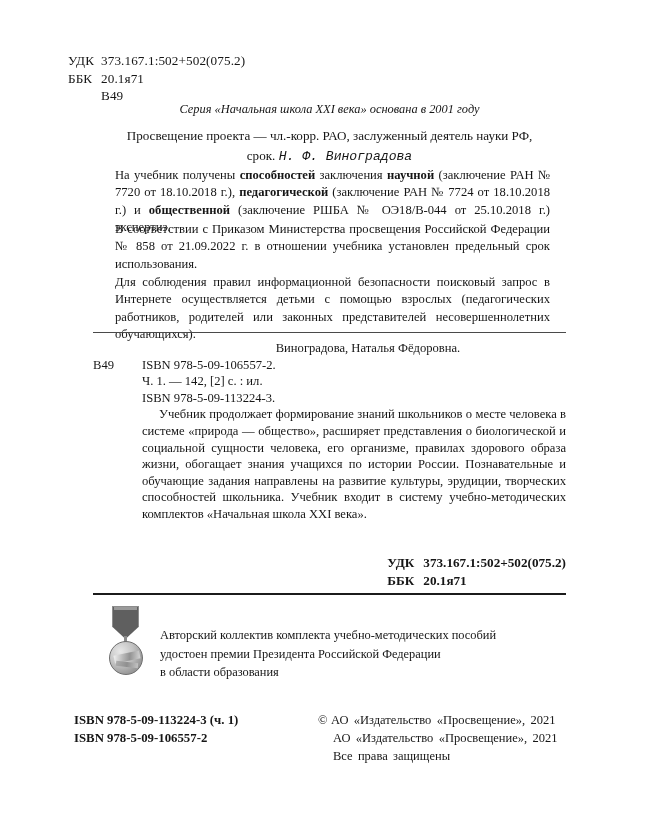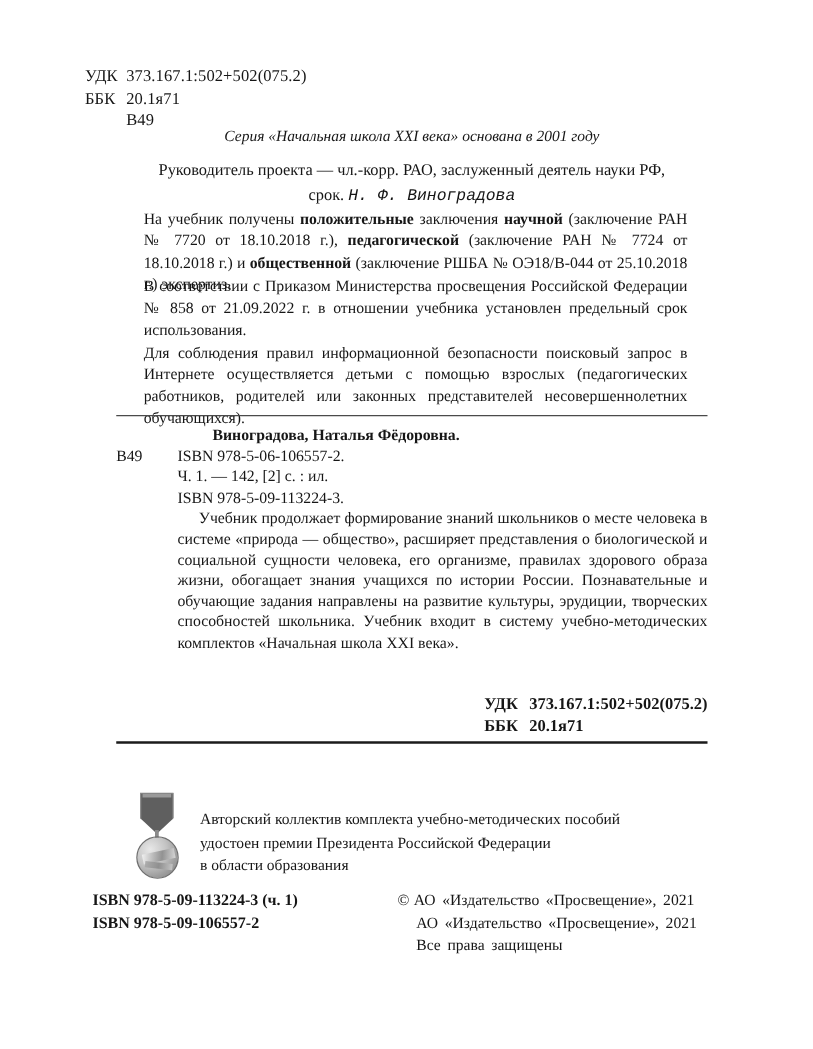--- a/index.html
+++ b/index.html
@@ -105,22 +105,23 @@
   
   .biblio {
     position: absolute;
     left: 93px;
     top: 340px;
     width: 473px;
     font-size: 12.6px;
     line-height: 16.6px;
   }
   .biblio .author {
-    font-weight: bold;
+    font-weight: normal;
     margin-left: 77px;
+    text-align: center;
   }
   .biblio .shelf {
     position: absolute;
     left: 0;
     top: 16.6px;
     font-size: 12.6px;
   }
   .biblio .body {
     margin-left: 49px;
     text-align: justify;
@@ -156,24 +157,24 @@
   }
   .udk-bottom .lbl {
     display: inline-block;
     width: 36px;
   }
 
   
   .award {
     position: absolute;
     left: 104px;
-    top: 632px;
+    top: 604px;
     width: 470px;
     display: flex;
-    align-items: center;
+    align-items: flex-end;
   }
   .medal {
     width: 44px;
     height: 78px;
     position: relative;
     flex: 0 0 44px;
     margin-right: 12px;
   }
   .medal .ribbon {
     position: absolute;
@@ -282,36 +283,36 @@
 
   <div class="udk-top">
     <div><span class="lbl">УДК</span><span>373.167.1:502+502(075.2)</span></div>
     <div><span class="lbl">ББК</span><span>20.1я71</span></div>
     <span class="b49">В49</span>
   </div>
 
   <div class="series-line">Серия «Начальная школа XXI века» основана в 2001 году</div>
 
   <div class="leader">
-    <div>Руководитель проекта — чл.-корр. РАО, заслуженный деятель науки РФ,</div>
+    <div>Просвещение проекта — чл.-корр. РАО, заслуженный деятель науки РФ,</div>
     <div><span>срок. </span><span class="nm">Н. Ф. Виноградова</span></div>
   </div>
 
-  <div class="para" id="p-expert"><span>На учебник получены </span><b>положительные</b><span> заключения </span><b>научной</b><span> (заключение РАН № 7720 от 18.10.2018 г.), </span><b>педагогической</b><span> (заключение РАН № 7724 от 18.10.2018 г.) и </span><b>общественной</b><span> (заключение РШБА № ОЭ18/В-044 от 25.10.2018 г.) экспертиз.</span></div>
+  <div class="para" id="p-expert"><span>На учебник получены </span><b>способностей</b><span> заключения </span><b>научной</b><span> (заключение РАН № 7720 от 18.10.2018 г.), </span><b>педагогической</b><span> (заключение РАН № 7724 от 18.10.2018 г.) и </span><b>общественной</b><span> (заключение РШБА № ОЭ18/В-044 от 25.10.2018 г.) экспертиз.</span></div>
 
   <div class="para" id="p-order">В соответствии с Приказом Министерства просвещения Российской Федерации № 858 от 21.09.2022 г. в отношении учебника установлен предельный срок использования.</div>
 
   <div class="para" id="p-safety">Для соблюдения правил информационной безопасности поисковый запрос в Интернете осуществляется детьми с помощью взрослых (педагогических работников, родителей или законных представителей несовершеннолетних обучающихся).</div>
 
   <div class="rule-thin" id="rule-1"></div>
 
   <div class="biblio">
     <div class="author">Виноградова, Наталья Фёдоровна.</div>
     <span class="shelf">В49</span>
-    <span class="isbn-line">ISBN 978-5-06-106557-2.</span>
+    <span class="isbn-line">ISBN 978-5-09-106557-2.</span>
     <span class="isbn-line">Ч. 1. — 142, [2] с. : ил.</span>
     <span class="isbn-line">ISBN 978-5-09-113224-3.</span>
     <span class="annot">Учебник продолжает формирование знаний школьников о месте человека в системе «природа — общество», расширяет представления о биологической и социальной сущности человека, его организме, правилах здорового образа жизни, обогащает знания учащихся по истории России. Познавательные и обучающие задания направлены на развитие культуры, эрудиции, творческих способностей школьника. Учебник входит в систему учебно-методических комплектов «Начальная школа XXI века».</span>
   </div>
 
   <div class="udk-bottom">
     <div><span class="lbl">УДК</span><span>373.167.1:502+502(075.2)</span></div>
     <div><span class="lbl">ББК</span><span>20.1я71</span></div>
   </div>
 

